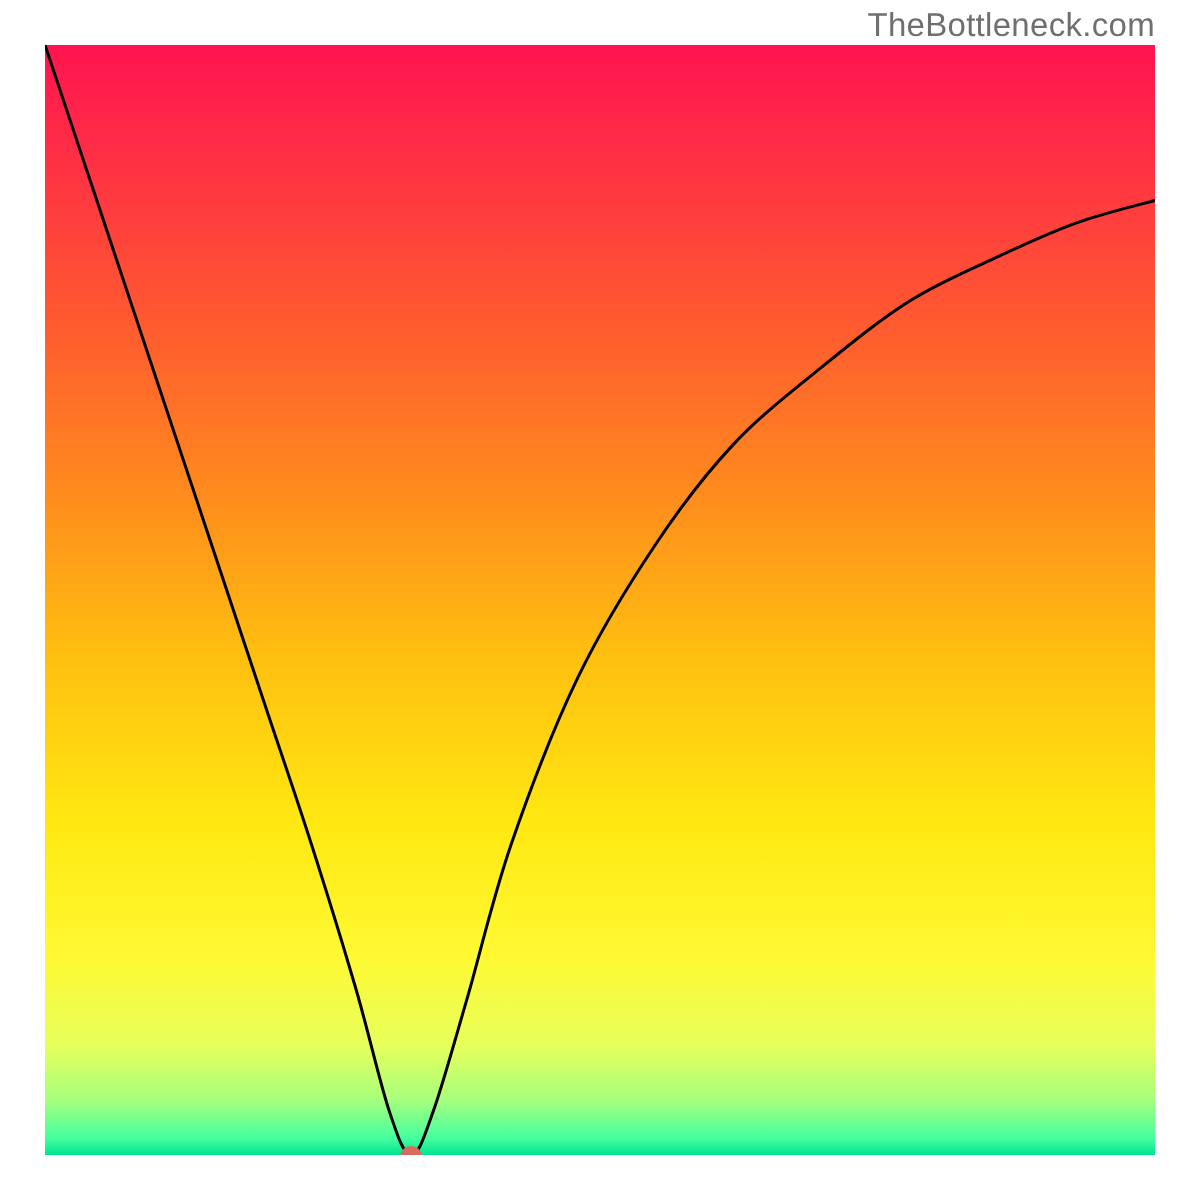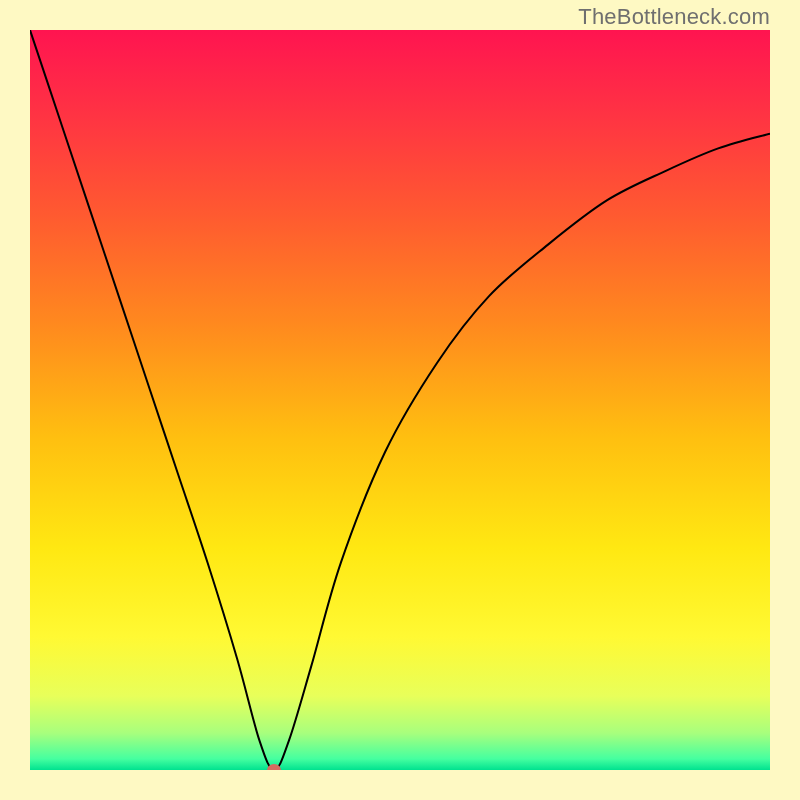--- a/index.html
+++ b/index.html
@@ -10,21 +10,21 @@
     overflow: hidden;
     background: #000;
     font-family: Arial, Helvetica, sans-serif;
   }
   .frame {
     position: absolute;
     top: 0;
     left: 0;
     width: 800px;
     height: 800px;
-    background: #fef9c3;
+    background: #ffffff;
   }
   .plot-area {
     position: absolute;
     top: 30px;
     left: 30px;
     width: 740px;
     height: 740px;
     overflow: hidden;
   }
   .gradient {

